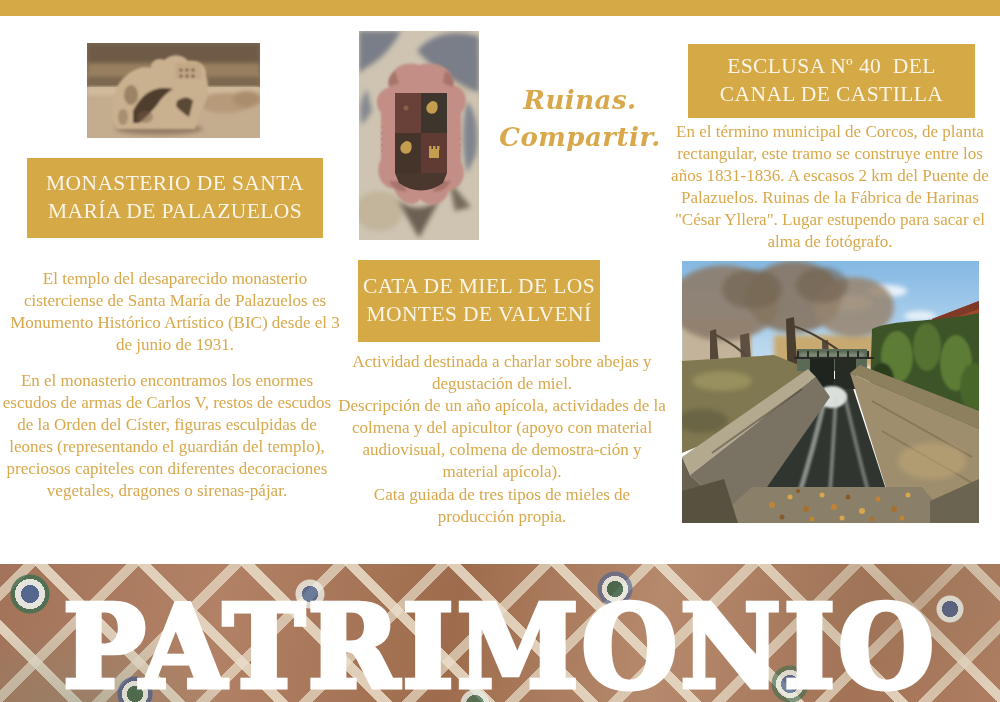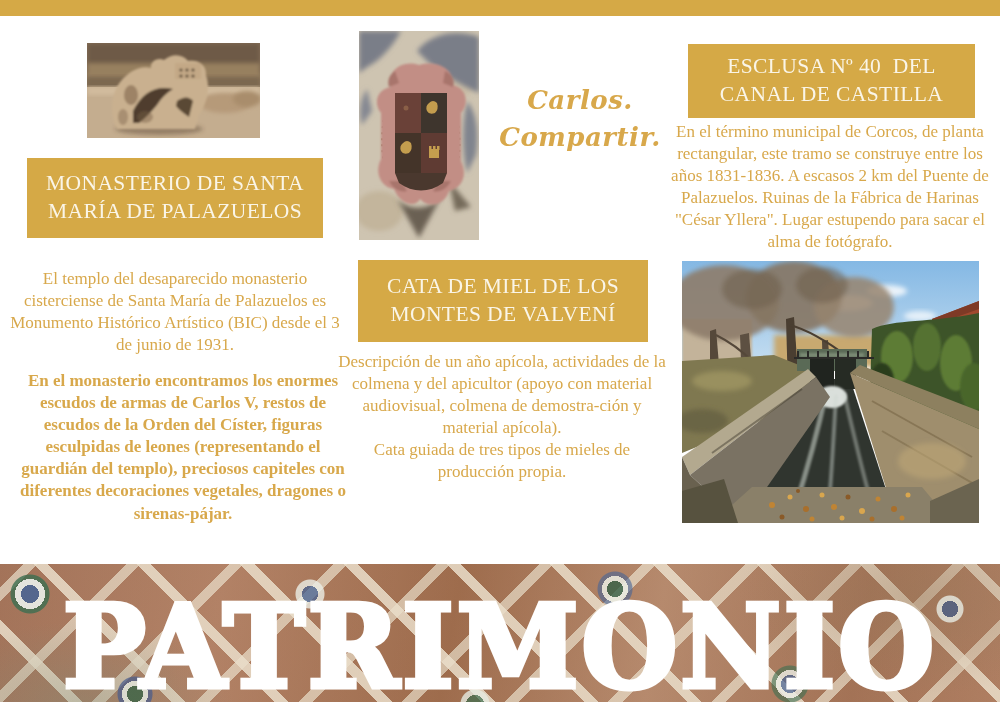--- a/index.html
+++ b/index.html
@@ -80,21 +80,21 @@
     </svg>
   </div>
 
   <div class="title-box" style="left:27px;top:158px;width:296px;height:80px;">
     <div class="title-text">MONASTERIO DE SANTA
 MARÍA DE PALAZUELOS</div>
   </div>
 
   <div class="body-text" style="left:10px;top:268px;width:330px;">El templo del desaparecido monasterio cisterciense de Santa María de Palazuelos es Monumento Histórico Artístico (BIC) desde el 3 de junio de 1931.</div>
 
-  <div class="body-text" style="left:18px;top:370px;width:330px;font-weight:bold;">En el monasterio encontramos los enormes escudos de armas de Carlos V, restos de escudos de la Orden del Císter, figuras esculpidas de leones (representando el guardián del templo), preciosos capiteles con diferentes decoraciones vegetales, dragones o sirenas-pájar.</div>
+  <div class="body-text" style="left:2px;top:370px;width:330px;">En el monasterio encontramos los enormes escudos de armas de Carlos V, restos de escudos de la Orden del Císter, figuras esculpidas de leones (representando el guardián del templo), preciosos capiteles con diferentes decoraciones vegetales, dragones o sirenas-pájar.</div>
 
   <div class="photo" style="left:359px;top:31px;width:120px;height:209px;">
     <svg width="100%" height="100%" viewBox="0 0 120 209" preserveAspectRatio="none">
       <defs>
         <filter id="cb2" x="-30%" y="-30%" width="160%" height="160%">
             <feGaussianBlur stdDeviation="2.4"></feGaussianBlur>
           </filter>
         <filter id="cb1" x="-30%" y="-30%" width="160%" height="160%">
             <feGaussianBlur stdDeviation="1"></feGaussianBlur>
           </filter>
@@ -128,30 +128,31 @@
       <path d="M44,112 q4,-4 8,0 q2,6 -2,10 q-6,2 -8,-2 q-2,-5 2,-8 Z" fill="#c49d4e"></path>
       <rect x="70" y="118" width="10" height="9" fill="#c49d4e"></rect>
       <rect x="70" y="115" width="2.5" height="4" fill="#c49d4e"></rect>
       <rect x="74" y="115" width="2.5" height="4" fill="#c49d4e"></rect>
       <rect x="78" y="115" width="2.5" height="4" fill="#c49d4e"></rect>
       <circle cx="47" cy="77" r="2.5" fill="#8a5f47"></circle>
     </svg>
   </div>
 
   <div class="tagline">
-    <div>Carlos.</div>
+    <div>Ruinas.</div>
     <div>Compartir.</div>
   </div>
 
-  <div class="title-box" style="left:358px;top:260px;width:290px;height:82px;">
+  <div class="title-box" style="left:358px;top:260px;width:242px;height:82px;">
     <div class="title-text">CATA DE MIEL DE LOS
 MONTES DE VALVENÍ</div>
   </div>
 
   <div class="body-text" style="left:338px;top:351px;width:328px;">
+    <div>Actividad destinada a charlar sobre abejas y degustación de miel.</div>
     <div>Descripción de un año apícola, actividades de la colmena y del apicultor (apoyo con material audiovisual, colmena de demostra-ción y material apícola).</div>
     <div>Cata guiada de tres tipos de mieles de producción propia.</div>
   </div>
 
   <div class="title-box" style="left:688px;top:44px;width:287px;height:74px;justify-content:center;">
     <div class="title-text">ESCLUSA Nº 40  DEL
 CANAL DE CASTILLA</div>
   </div>
 
   <div class="body-text" style="left:660px;top:121px;width:340px;">En el término municipal de Corcos, de planta rectangular, este tramo se construye entre los años 1831-1836. A escasos 2 km del Puente de Palazuelos. Ruinas de la Fábrica de Harinas "César Yllera". Lugar estupendo para sacar el alma de fotógrafo.</div>

